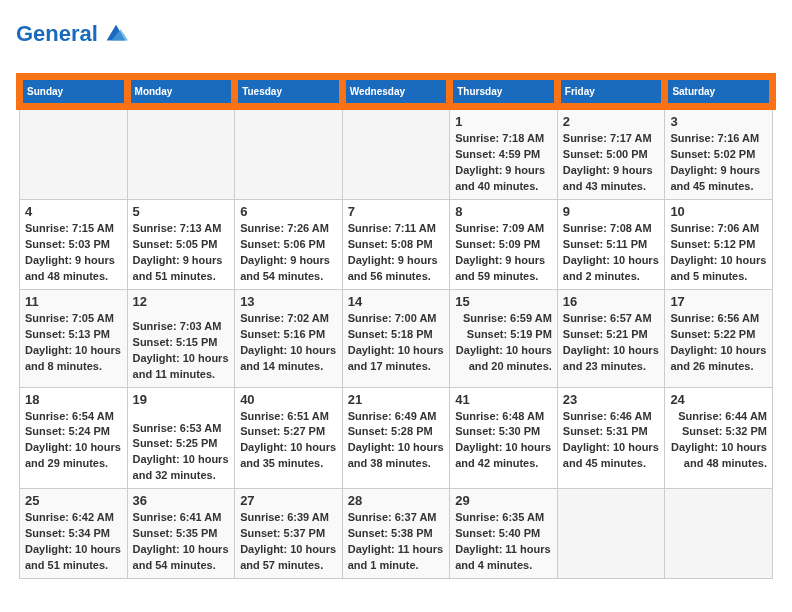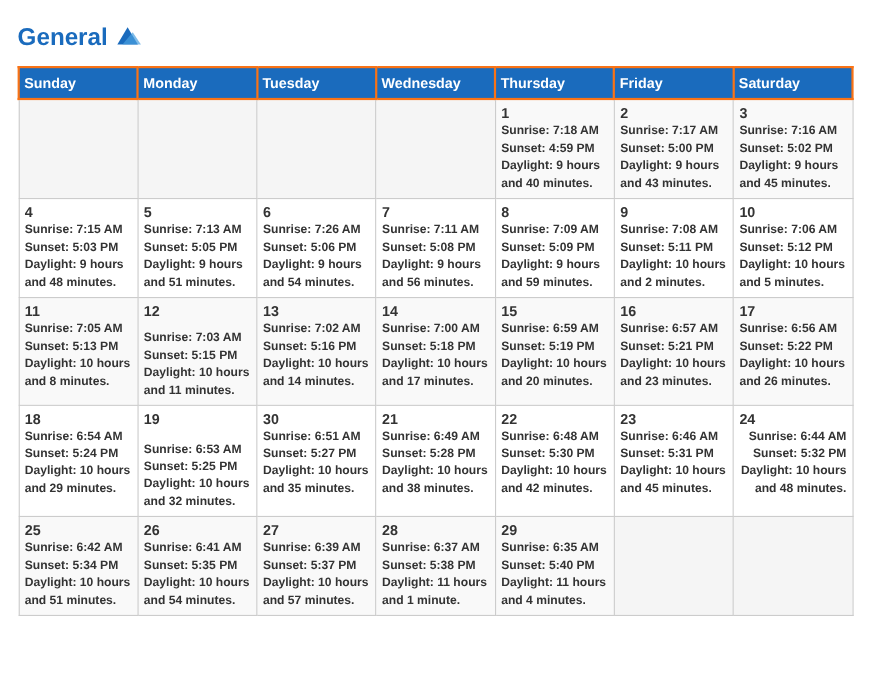--- a/index.html
+++ b/index.html
@@ -7,21 +7,21 @@
       font-family: Arial, sans-serif;
       background: #fff;
       width: 792px;
       min-height: 612px;
       padding: 16px;
     }
     .header {
       display: flex;
       align-items: flex-start;
       justify-content: space-between;
-      margin-bottom: 12px;
+      margin-bottom: 25px;
     }
     .logo {
       display: flex;
       align-items: center;
       margin-top: 4px;
     }
     .logo-text {
       font-size: 22px;
       font-weight: bold;
       color: #333;
@@ -49,25 +49,25 @@
       color: #555;
     }
     table {
       width: 100%;
       border-collapse: collapse;
       table-layout: fixed;
     }
     thead th {
       background: #1a6bbd;
       color: #fff;
-      font-size: 13px;
+      font-size: 10px;
       font-weight: bold;
       padding: 6px 4px;
       text-align: left;
-      border: 2px solid #f97316;
+      border: 7px solid #f97316;
     }
     tbody td {
       vertical-align: top;
       border: 1px solid #ccc;
       padding: 4px 5px;
       font-size: 10.5px;
       color: #222;
       height: 90px;
     }
     tbody tr:nth-child(odd) td {
@@ -231,21 +231,21 @@
         </td>
         <td>
           <span class="day-number">14</span>
           <div class="day-info" style="white-space: pre-line;">Sunrise: 7:00 AM
 Sunset: 5:18 PM
 Daylight: 10 hours
 and 17 minutes.</div>
         </td>
         <td>
           <span class="day-number">15</span>
-          <div class="day-info" style="white-space: pre-line;">Sunrise: 6:59 AM
+          <div class="day-info" style="white-space: pre-line; text-align: right;">Sunrise: 6:59 AM
 Sunset: 5:19 PM
 Daylight: 10 hours
 and 20 minutes.</div>
         </td>
         <td>
           <span class="day-number">16</span>
           <div class="day-info" style="white-space: pre-line;">Sunrise: 6:57 AM
 Sunset: 5:21 PM
 Daylight: 10 hours
 and 23 minutes.</div>
@@ -267,35 +267,35 @@
 and 29 minutes.</div>
         </td>
         <td>
           <span class="day-number">19</span>
           <div class="day-info" style="white-space: pre-line; margin-top: 14px;">Sunrise: 6:53 AM
 Sunset: 5:25 PM
 Daylight: 10 hours
 and 32 minutes.</div>
         </td>
         <td>
-          <span class="day-number">30</span>
+          <span class="day-number">40</span>
           <div class="day-info" style="white-space: pre-line;">Sunrise: 6:51 AM
 Sunset: 5:27 PM
 Daylight: 10 hours
 and 35 minutes.</div>
         </td>
         <td>
           <span class="day-number">21</span>
           <div class="day-info" style="white-space: pre-line;">Sunrise: 6:49 AM
 Sunset: 5:28 PM
 Daylight: 10 hours
 and 38 minutes.</div>
         </td>
         <td>
-          <span class="day-number">22</span>
+          <span class="day-number">41</span>
           <div class="day-info" style="white-space: pre-line;">Sunrise: 6:48 AM
 Sunset: 5:30 PM
 Daylight: 10 hours
 and 42 minutes.</div>
         </td>
         <td>
           <span class="day-number">23</span>
           <div class="day-info" style="white-space: pre-line;">Sunrise: 6:46 AM
 Sunset: 5:31 PM
 Daylight: 10 hours
@@ -311,21 +311,21 @@
       </tr>
       <tr>
         <td>
           <span class="day-number">25</span>
           <div class="day-info" style="white-space: pre-line;">Sunrise: 6:42 AM
 Sunset: 5:34 PM
 Daylight: 10 hours
 and 51 minutes.</div>
         </td>
         <td>
-          <span class="day-number">26</span>
+          <span class="day-number">36</span>
           <div class="day-info" style="white-space: pre-line;">Sunrise: 6:41 AM
 Sunset: 5:35 PM
 Daylight: 10 hours
 and 54 minutes.</div>
         </td>
         <td>
           <span class="day-number">27</span>
           <div class="day-info" style="white-space: pre-line;">Sunrise: 6:39 AM
 Sunset: 5:37 PM
 Daylight: 10 hours

